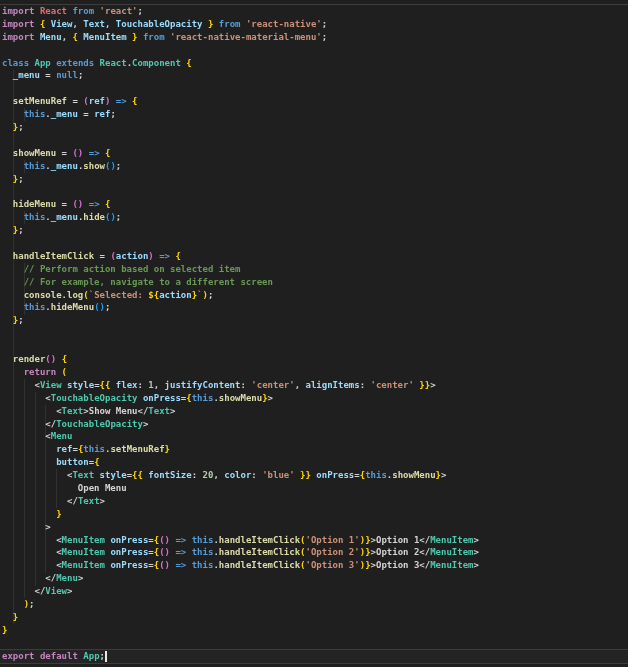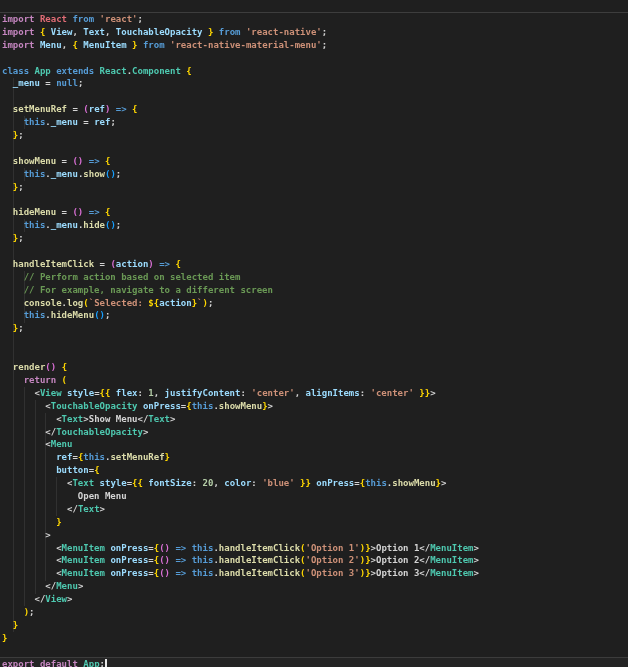--- a/index.html
+++ b/index.html
@@ -3,21 +3,21 @@
 <meta charset="utf-8">
 <style>
   html, body { margin:0; padding:0; }
   body {
     width:628px; height:667px; overflow:hidden;
     background:#1f1f1f;
     font-family:"DejaVu Sans Mono","Liberation Mono",monospace;
   }
   .window-top-border { position:absolute; left:0; top:0; width:628px; height:1px; background:#3d3d3d; }
   .editor {
-    position:absolute; left:0; top:12px; width:628px; height:472px;
+    position:absolute; left:0; top:4px; width:628px; height:472px;
     font-size:9px; line-height:12.9px; font-weight:bold;
     color:#d4d4d4; cursor:text;
   }
   .code-layer { position:absolute; left:2px; top:1px; white-space:pre; z-index:3; }
   .line { height:12.9px; white-space:pre; }
   .indent-guide { position:absolute; width:1px; background:#313131; z-index:1; }
   .current-line {
     position:absolute; left:0; width:628px; height:13px;
     border-top:1px solid #3c3c3c; border-bottom:1px solid #3c3c3c;
     background:#242424; z-index:0;

